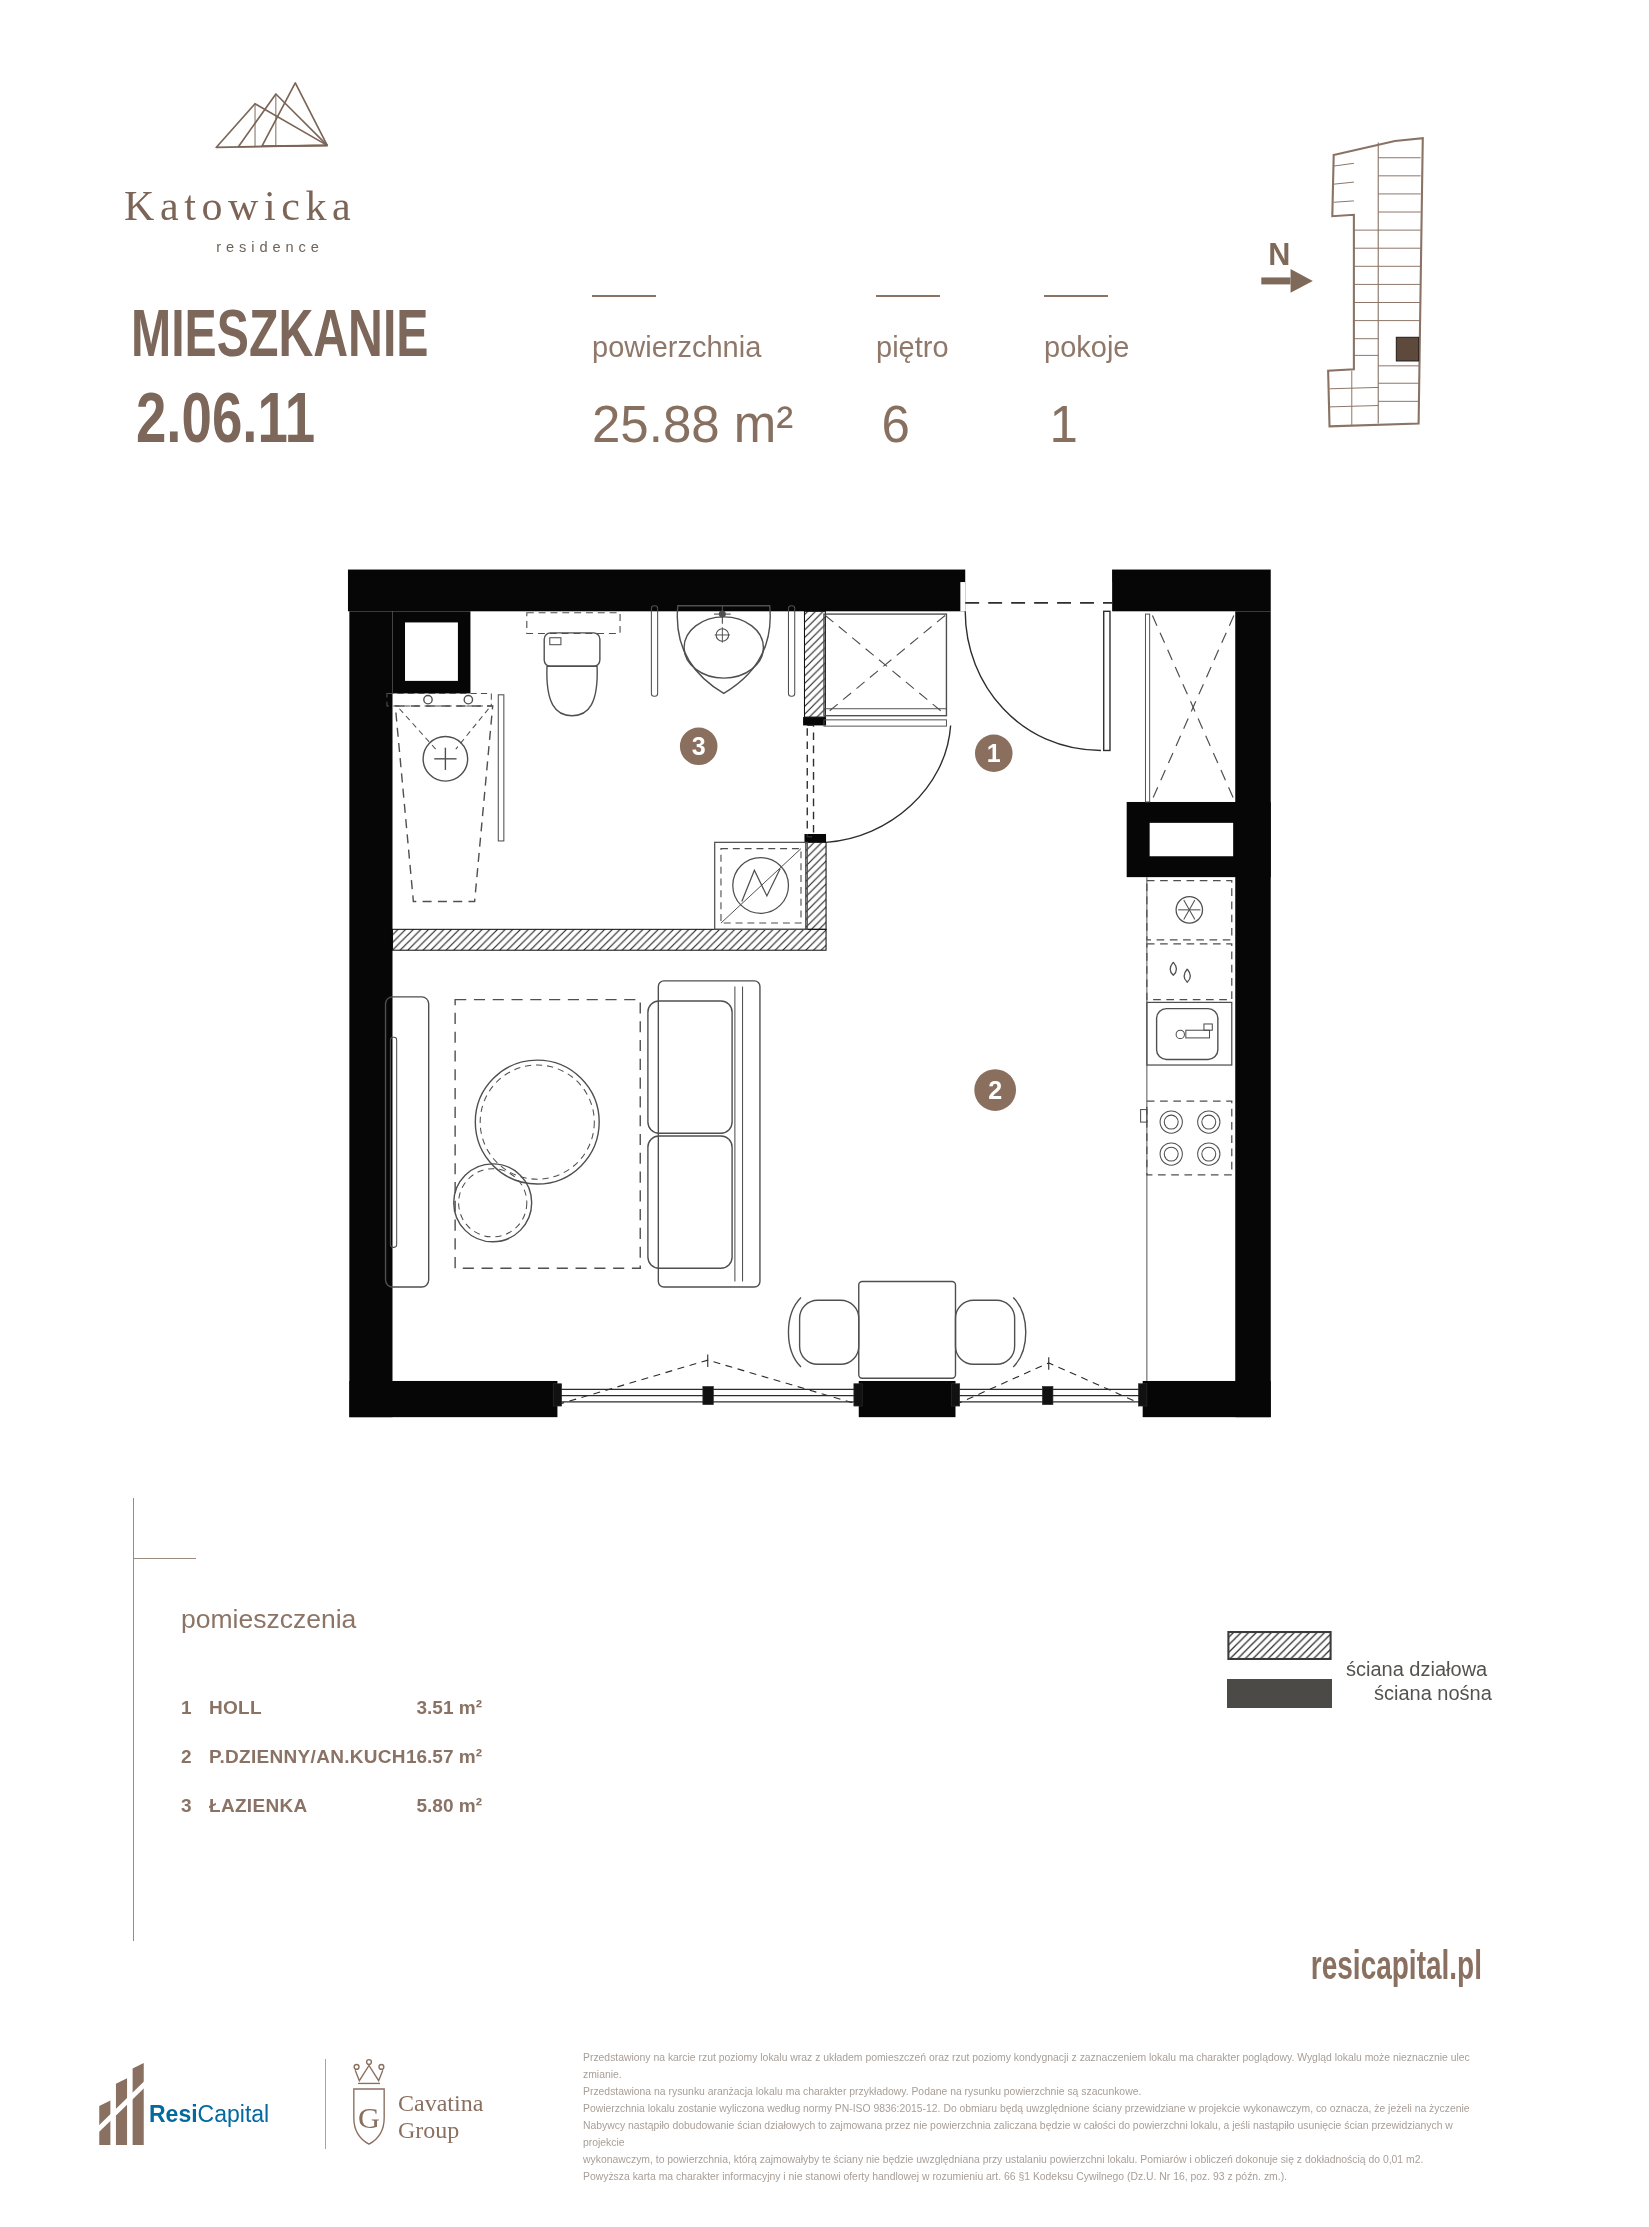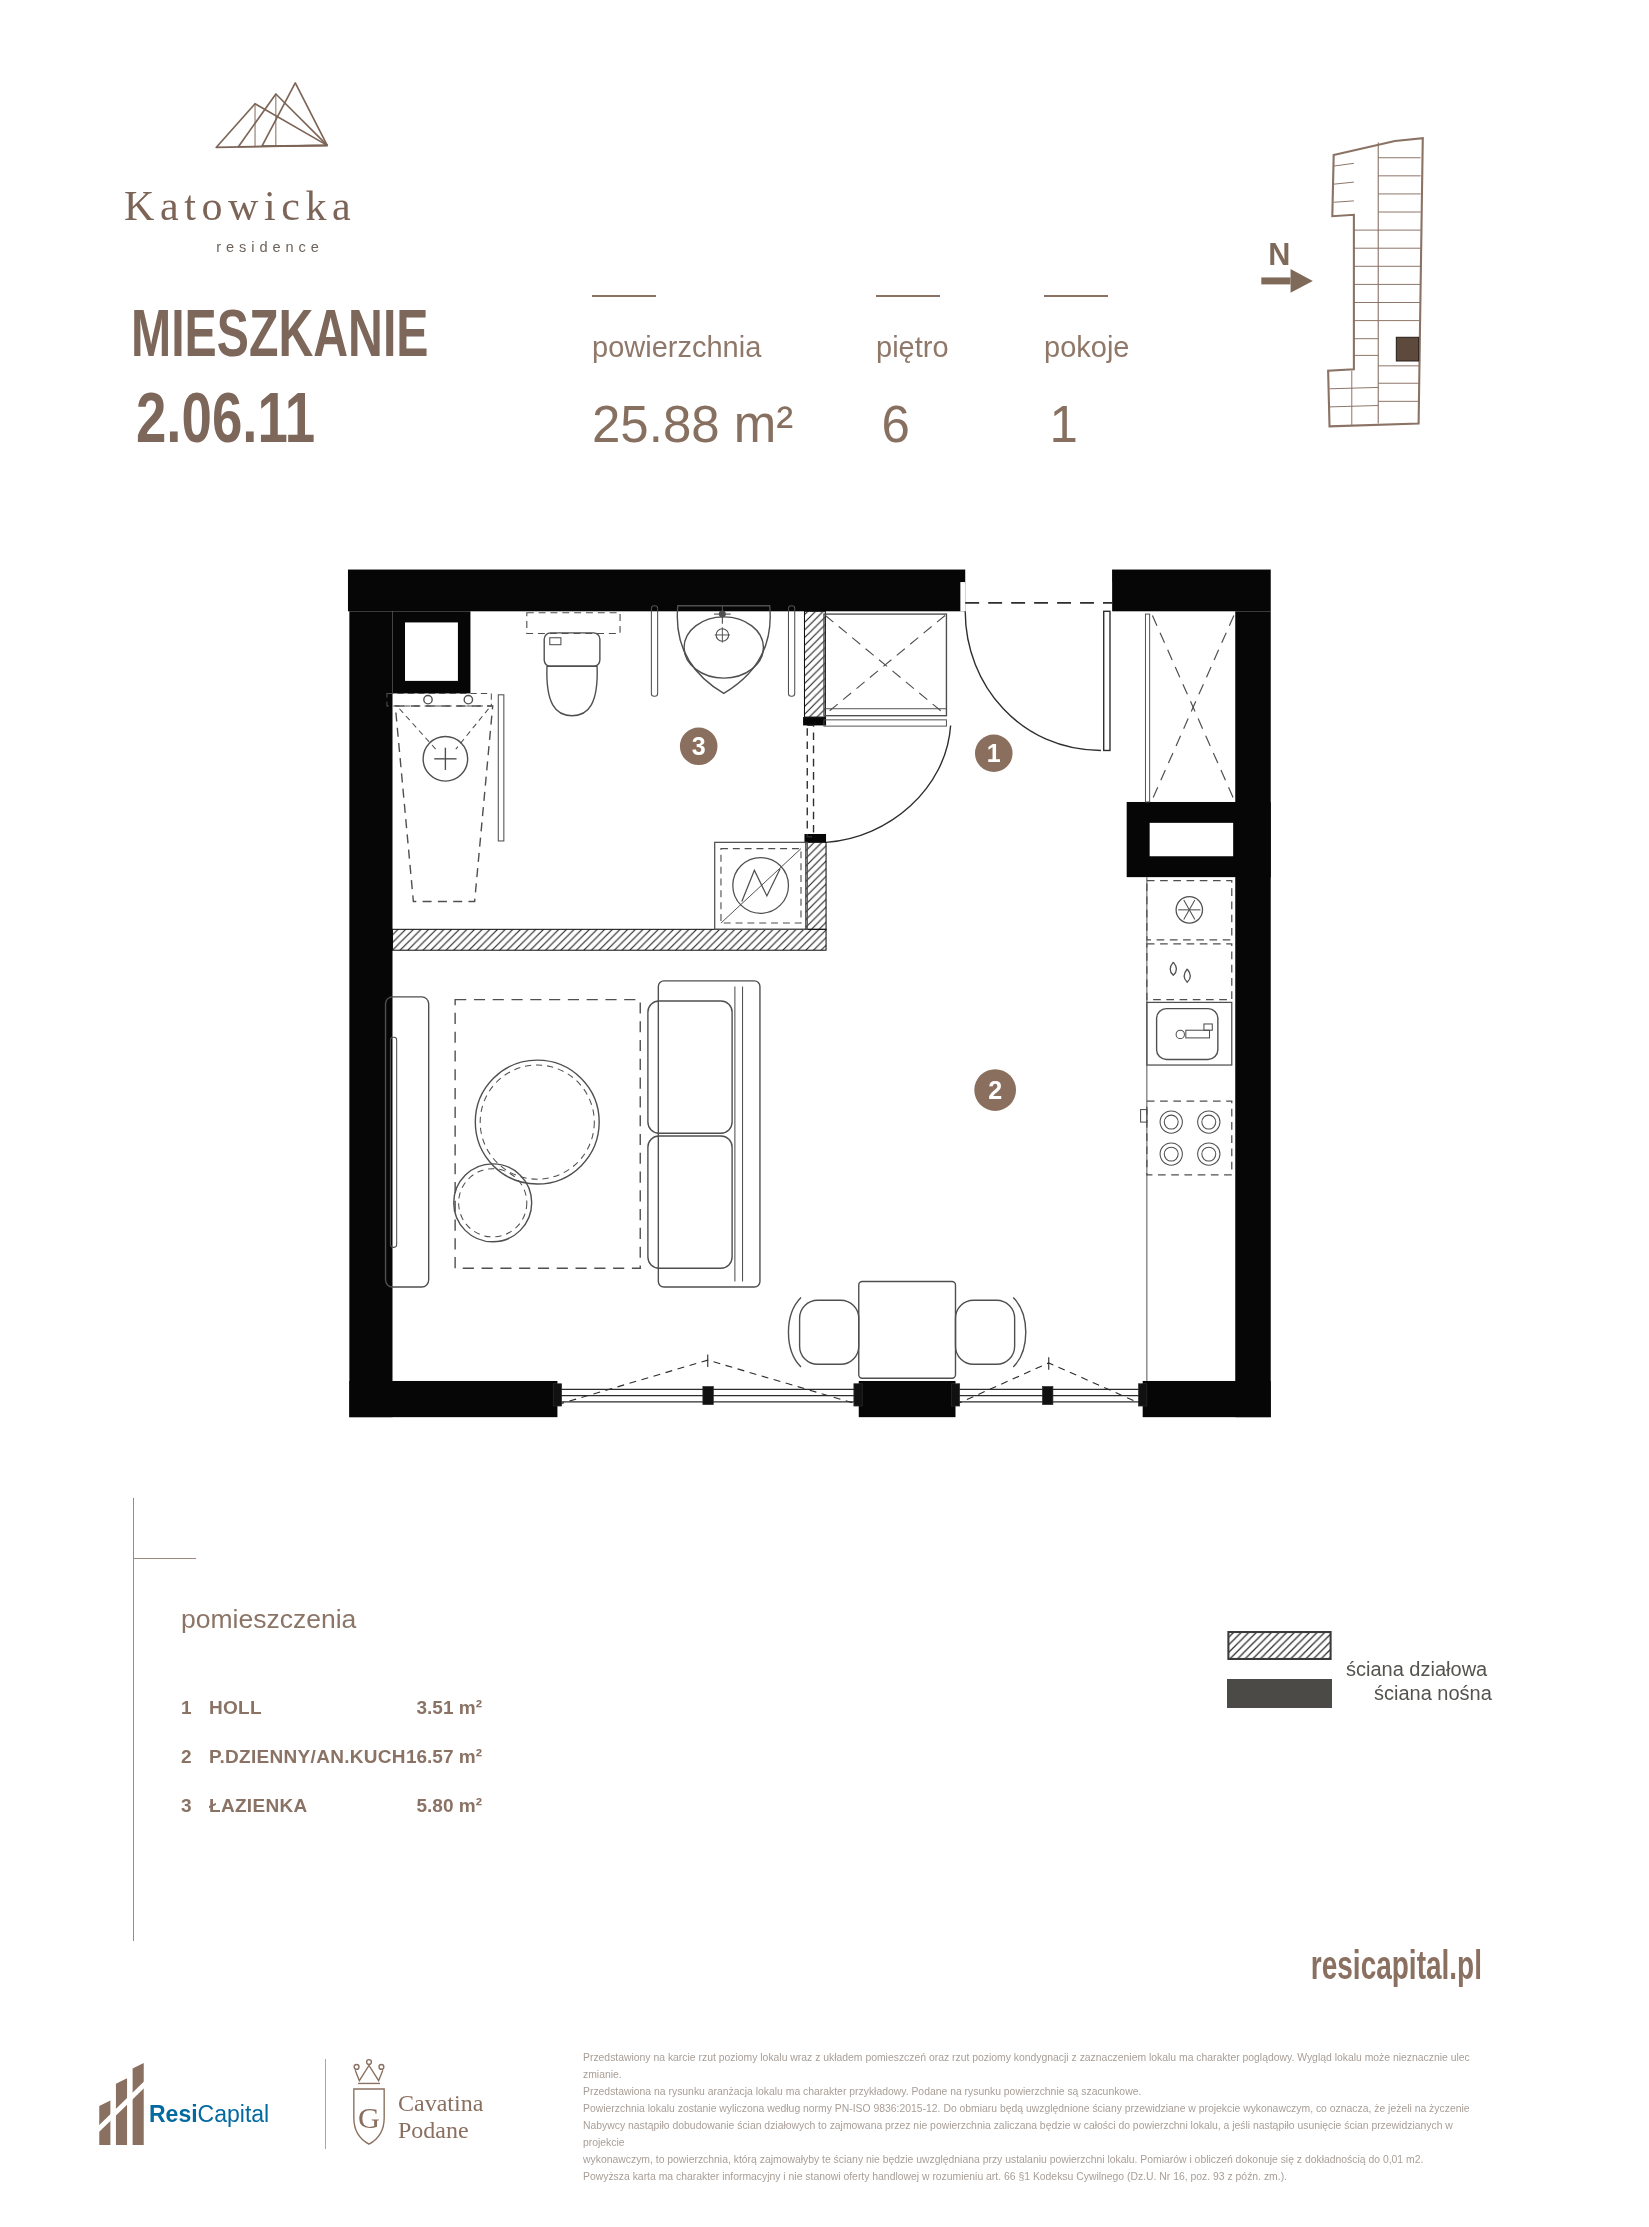--- a/index.html
+++ b/index.html
@@ -369,21 +369,21 @@
       <circle cx="29" cy="5" r="3.5"></circle>
       <circle cx="47" cy="12" r="3.5"></circle>
     <path d="M9 17 L15 32 L29 10 L43 32 L49 17"></path>
     <path d="M13 36 H45"></path>
     <path d="M7 44 H51 V86 Q51 112 29 124 Q7 112 7 86 Z"></path>
   </g>
   <text x="29" y="100" font-family="Liberation Serif, serif" font-size="44" text-anchor="middle" fill="#8a7060">G</text>
 </svg>
 <div class="abs cav-text" style="left:398px;top:2090px;">
   <div>Cavatina</div>
-  <div>Podane</div>
+  <div>Group</div>
 </div>
 
 <div class="abs disclaimer" style="left:583px;top:2049px;">
   <div>Przedstawiony na karcie rzut poziomy lokalu wraz z układem pomieszczeń oraz rzut poziomy kondygnacji z zaznaczeniem lokalu ma charakter poglądowy. Wygląd lokalu może nieznacznie ulec zmianie.</div>
   <div>Przedstawiona na rysunku aranżacja lokalu ma charakter przykładowy. Podane na rysunku powierzchnie są szacunkowe.</div>
   <div>Powierzchnia lokalu zostanie wyliczona według normy PN-ISO 9836:2015-12. Do obmiaru będą uwzględnione ściany przewidziane w projekcie wykonawczym, co oznacza, że jeżeli na życzenie</div>
   <div>Nabywcy nastąpiło dobudowanie ścian działowych to zajmowana przez nie powierzchnia zaliczana będzie w całości do powierzchni lokalu, a jeśli nastąpiło usunięcie ścian przewidzianych w projekcie</div>
   <div>wykonawczym, to powierzchnia, którą zajmowałyby te ściany nie będzie uwzględniana przy ustalaniu powierzchni lokalu. Pomiarów i obliczeń dokonuje się z dokładnością do 0,01 m2.</div>
   <div>Powyższa karta ma charakter informacyjny i nie stanowi oferty handlowej w rozumieniu art. 66 §1 Kodeksu Cywilnego (Dz.U. Nr 16, poz. 93 z późn. zm.).</div>
 </div>

